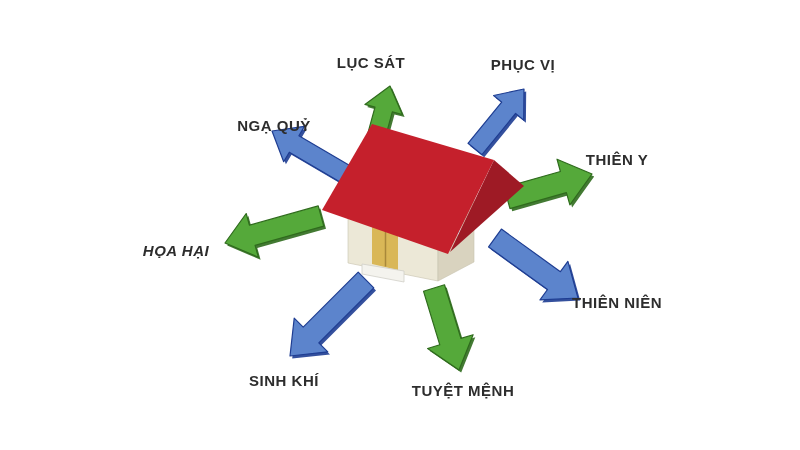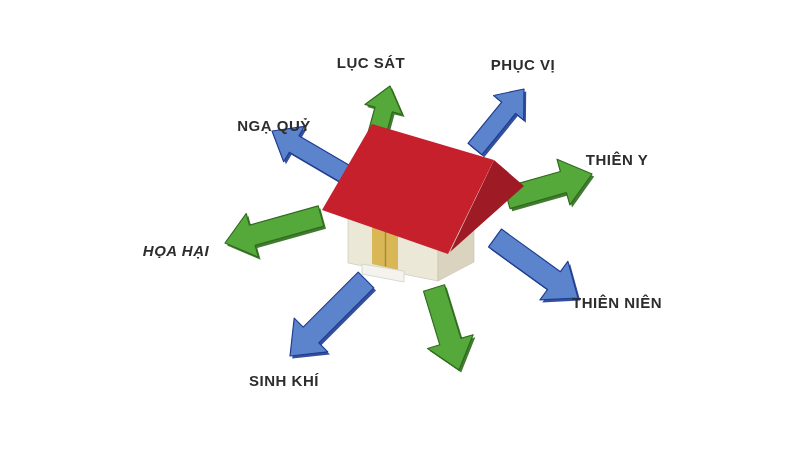--- a/index.html
+++ b/index.html
@@ -57,16 +57,17 @@
       <polygon points="446,212 446,240 460,233 460,206" stroke-width="1.5" stroke="#e8f2f7" fill="#aad9ec"></polygon>
       <polygon points="322,210 372,124 494,160 448,254" fill="#c5202c"></polygon>
       <polygon points="494,160 524,186 450,252" fill="#9e1a25"></polygon>
     </g>
   </svg>
 
   <div class="dir-label" style="left:371px;top:62px;">LỤC SÁT</div>
   <div class="dir-label" style="left:523px;top:64px;text-align:right;">PHỤC VỊ</div>
   <div class="dir-label" style="left:617px;top:159px;">THIÊN Y</div>
   <div class="dir-label" style="left:617px;top:302px;">THIÊN NIÊN</div>
+  <div class="dir-label" style="left:463px;top:390px;">TUYỆT MỆNH</div>
   <div class="dir-label" style="left:284px;top:380px;">SINH KHÍ</div>
   <div class="dir-label" style="left:176px;top:250px;font-style:italic;">HỌA HẠI</div>
   <div class="dir-label" style="left:230px;top:125px;margin-left:44px;">NGẠ QUỶ</div>
 </div>
 
 </body></html>

